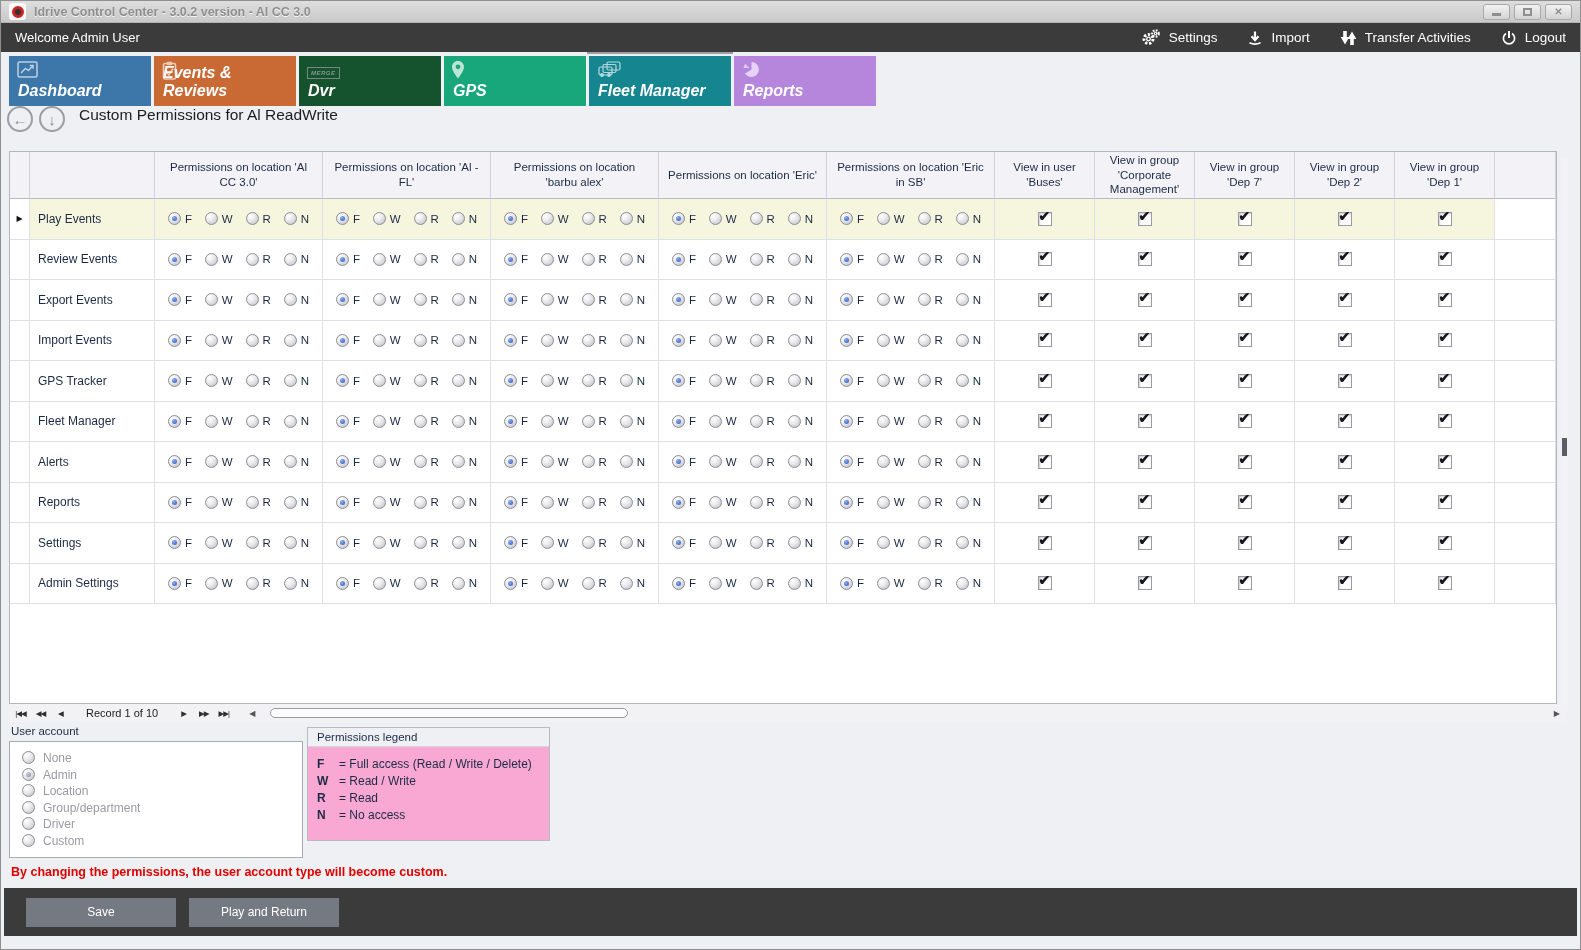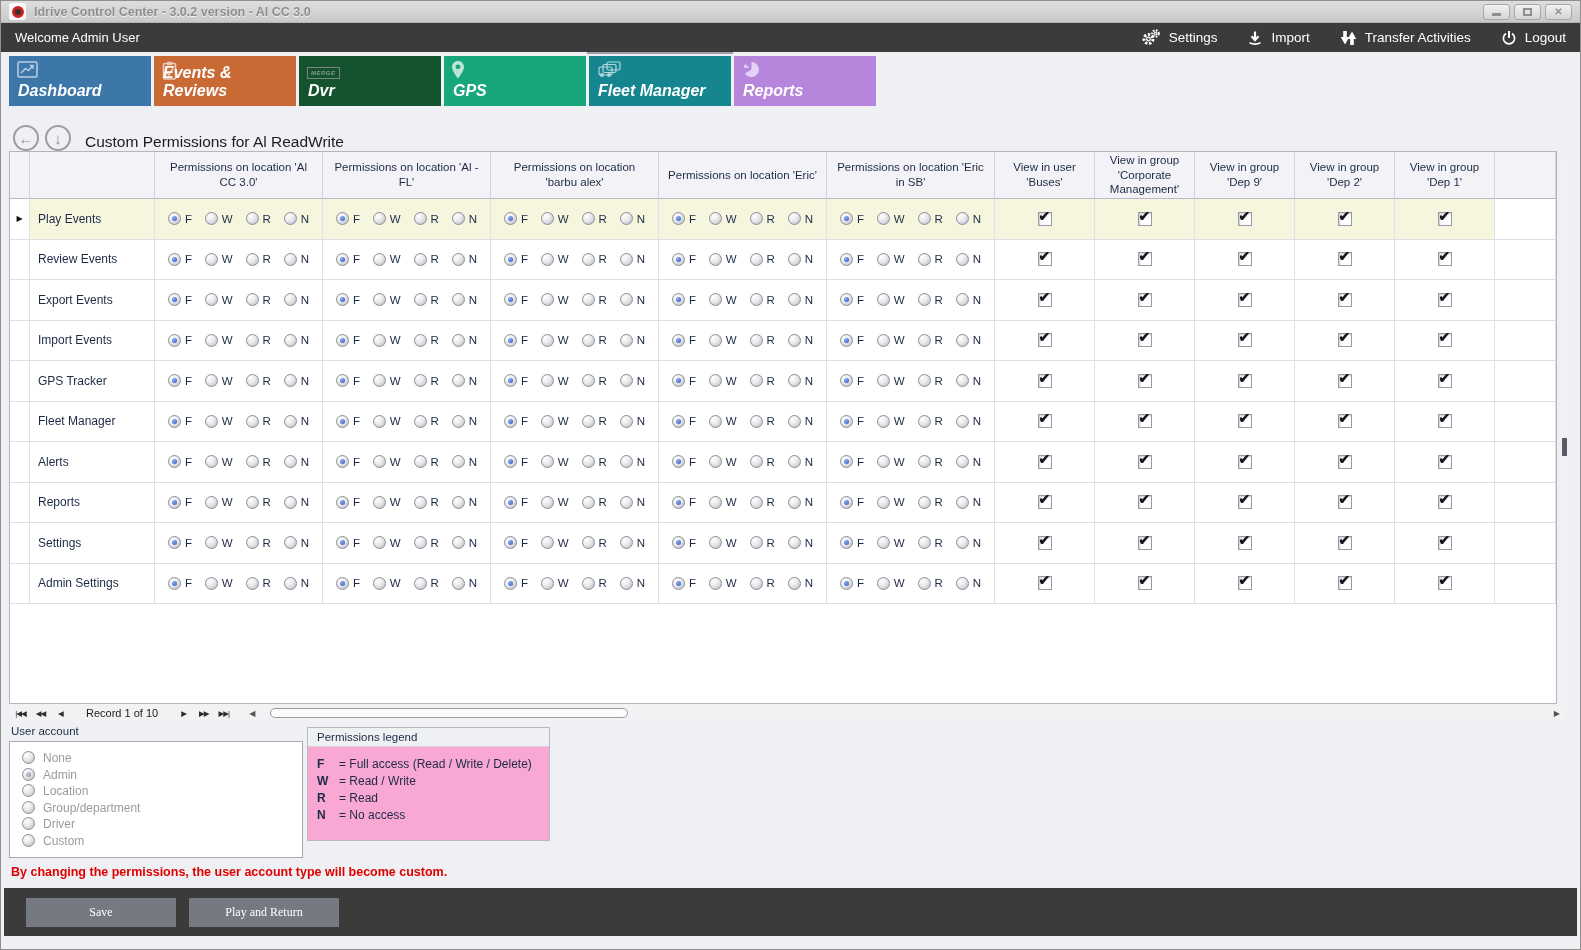--- a/index.html
+++ b/index.html
@@ -32,21 +32,21 @@
   
   .tabsbar { height:54px; display:flex; gap:3px; padding:4px 0 0 8px; position:relative; }
   .tabcard { width:142px; height:50px; position:relative; color:#fff; cursor:default; }
   .tabcard.selected::before { content:''; position:absolute; top:-4px; left:-2px; right:-2px;
     height:2px; background:#9aa0a6; }
   .tabicon { position:absolute; top:5px; left:8px; opacity:.85; }
   .tablabel { position:absolute; left:9px; bottom:6px; font-size:16px; font-weight:bold;font-style:italic; }
   .merge-box { display:inline-block; border:1px solid #8a9096; color:#9aa0a6; font-size:6px;
     font-weight:bold; letter-spacing:.5px; padding:2px 3px; font-style:italic; }
   
-  .heading { height:45px; display:flex; align-items:flex-end; gap:6px; padding-left:12px; }
+  .heading { height:45px; display:flex; align-items:flex-start; gap:6px; padding-left:6px; }
   .circle-btn { width:26px; height:26px; border-radius:50%; border:2px solid #9c9ca4;
     color:#8d8d95; background:#eef0f3; display:flex; align-items:center; justify-content:center;
     font-size:15px; line-height:1; }
   .back-btn::after { content:'←'; }
   .down-btn::after { content:'↓'; }
   .page-title { margin-left:8px; font-size:15.5px; color:#1d1d1d; }
   
   .gridwrap { margin-left:8px; width:1548px; height:553px; background:#fff;
     border:1px solid #b5b5c0; overflow:hidden; }
   .grid { display:grid; grid-template-columns:20px 125px repeat(5,168px) repeat(5,100px) 1fr;
@@ -99,21 +99,21 @@
   .legend-hd { height:19px; background:#eef0f4; border-bottom:1px solid #d4d4dc;
     font-size:11.5px; color:#1c2a45; padding:3px 9px; }
   .legend-items { padding:9px 9px; }
   .lg-row { display:flex; font-size:12px; color:#1c2a45; line-height:17px; }
   .lg-key { font-weight:bold; width:22px; }
   
   .warning { margin:6px 0 0 10px; height:18px; color:#e00000; font-weight:bold; font-size:12.5px; }
   .footerbar { margin:5px 3px 0 3px; height:48px; background:#3b3b3b;
     display:flex; align-items:center; gap:13px; padding-left:22px; }
   .fbtn { width:150px; height:29px; background:#757982; color:#fff; border:none;
-    font-size:12px; font-family:Liberation Serif, serif; }
+    font-size:12px; font-family:Liberation Sans, sans-serif; }
 </style>
 </head>
 <body>
 
 <div class="titlebar">
   <div class="appicon">
       <span></span>
     </div>
   <div class="win-title">Idrive Control Center - 3.0.2 version - Al CC 3.0</div>
   <div class="winbtns">
@@ -249,21 +249,21 @@
       <div class="hc">
         <span>Permissions on location 'Eric in SB'</span>
       </div>
       <div class="hc">
         <span>View in user 'Buses'</span>
       </div>
       <div class="hc">
         <span>View in group 'Corporate Management'</span>
       </div>
       <div class="hc">
-        <span>View in group 'Dep 9'</span>
+        <span>View in group 'Dep 7'</span>
       </div>
       <div class="hc">
         <span>View in group 'Dep 2'</span>
       </div>
       <div class="hc">
         <span>View in group 'Dep 1'</span>
       </div>
       <div class="hc"></div>
       <div class="rc ind act"></div>
       <div class="rc lab hl">

